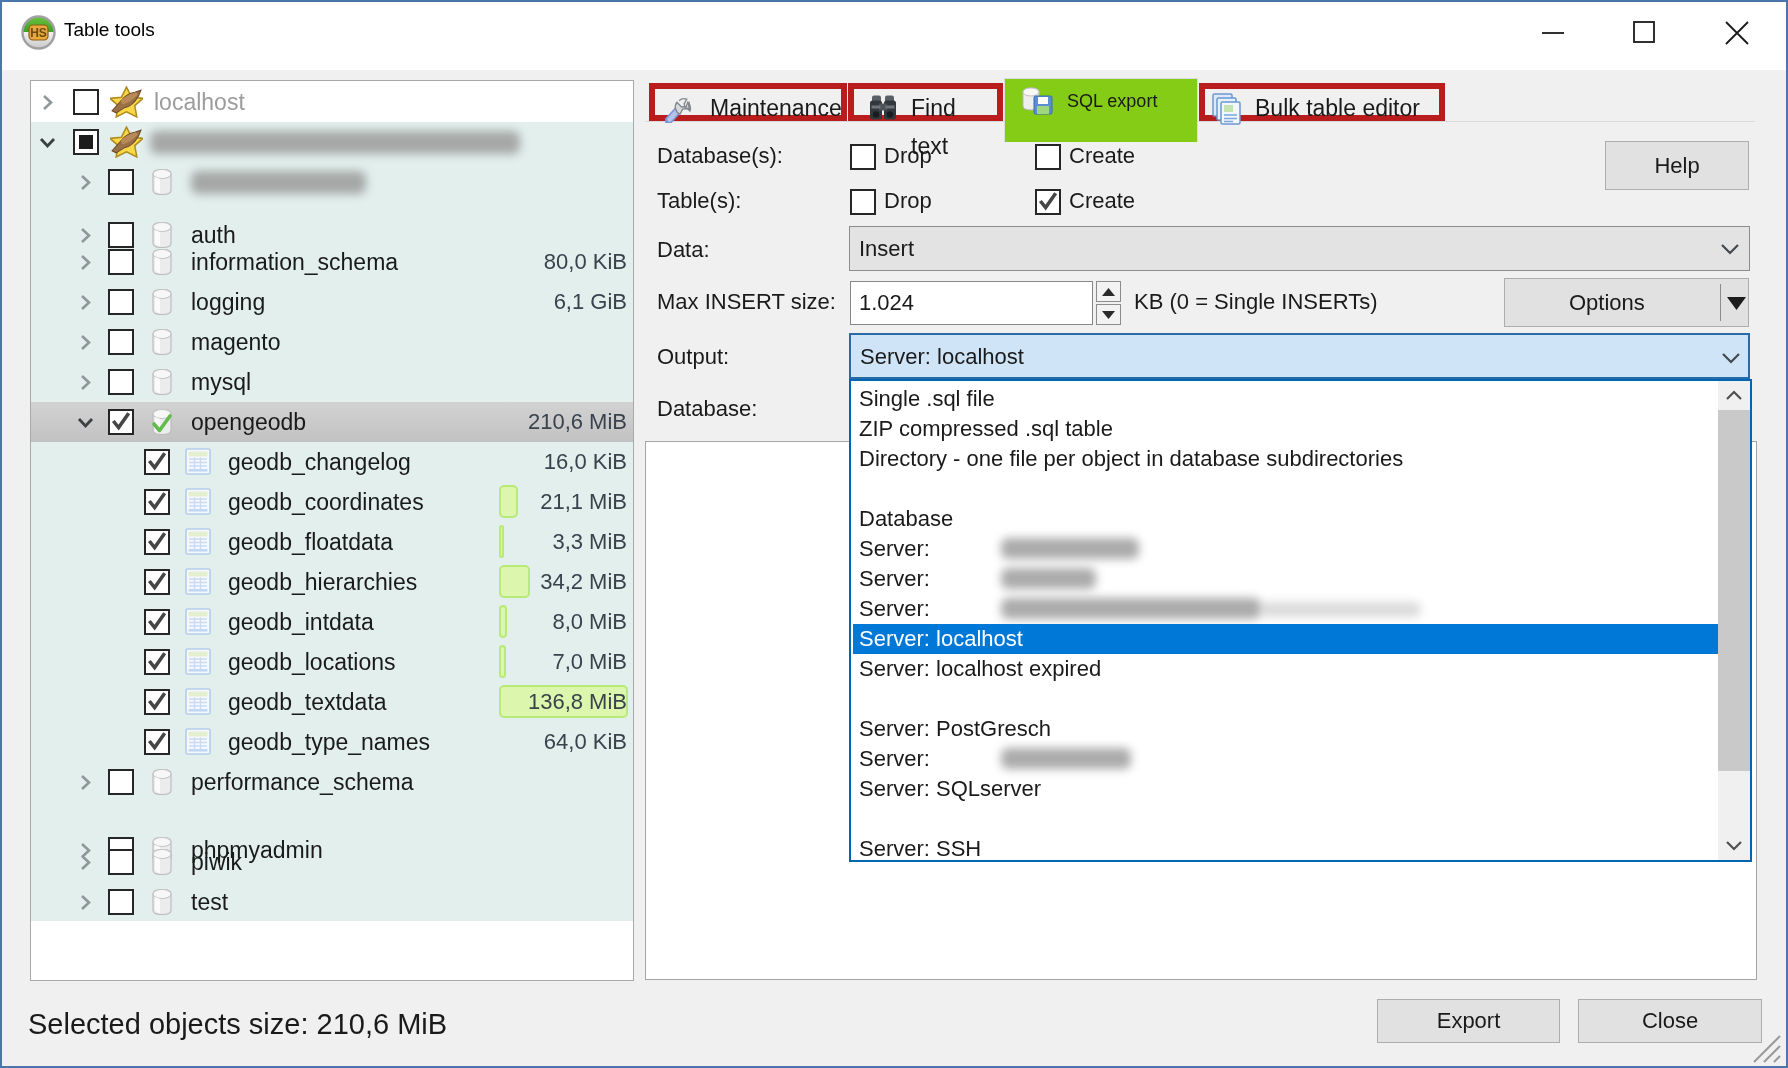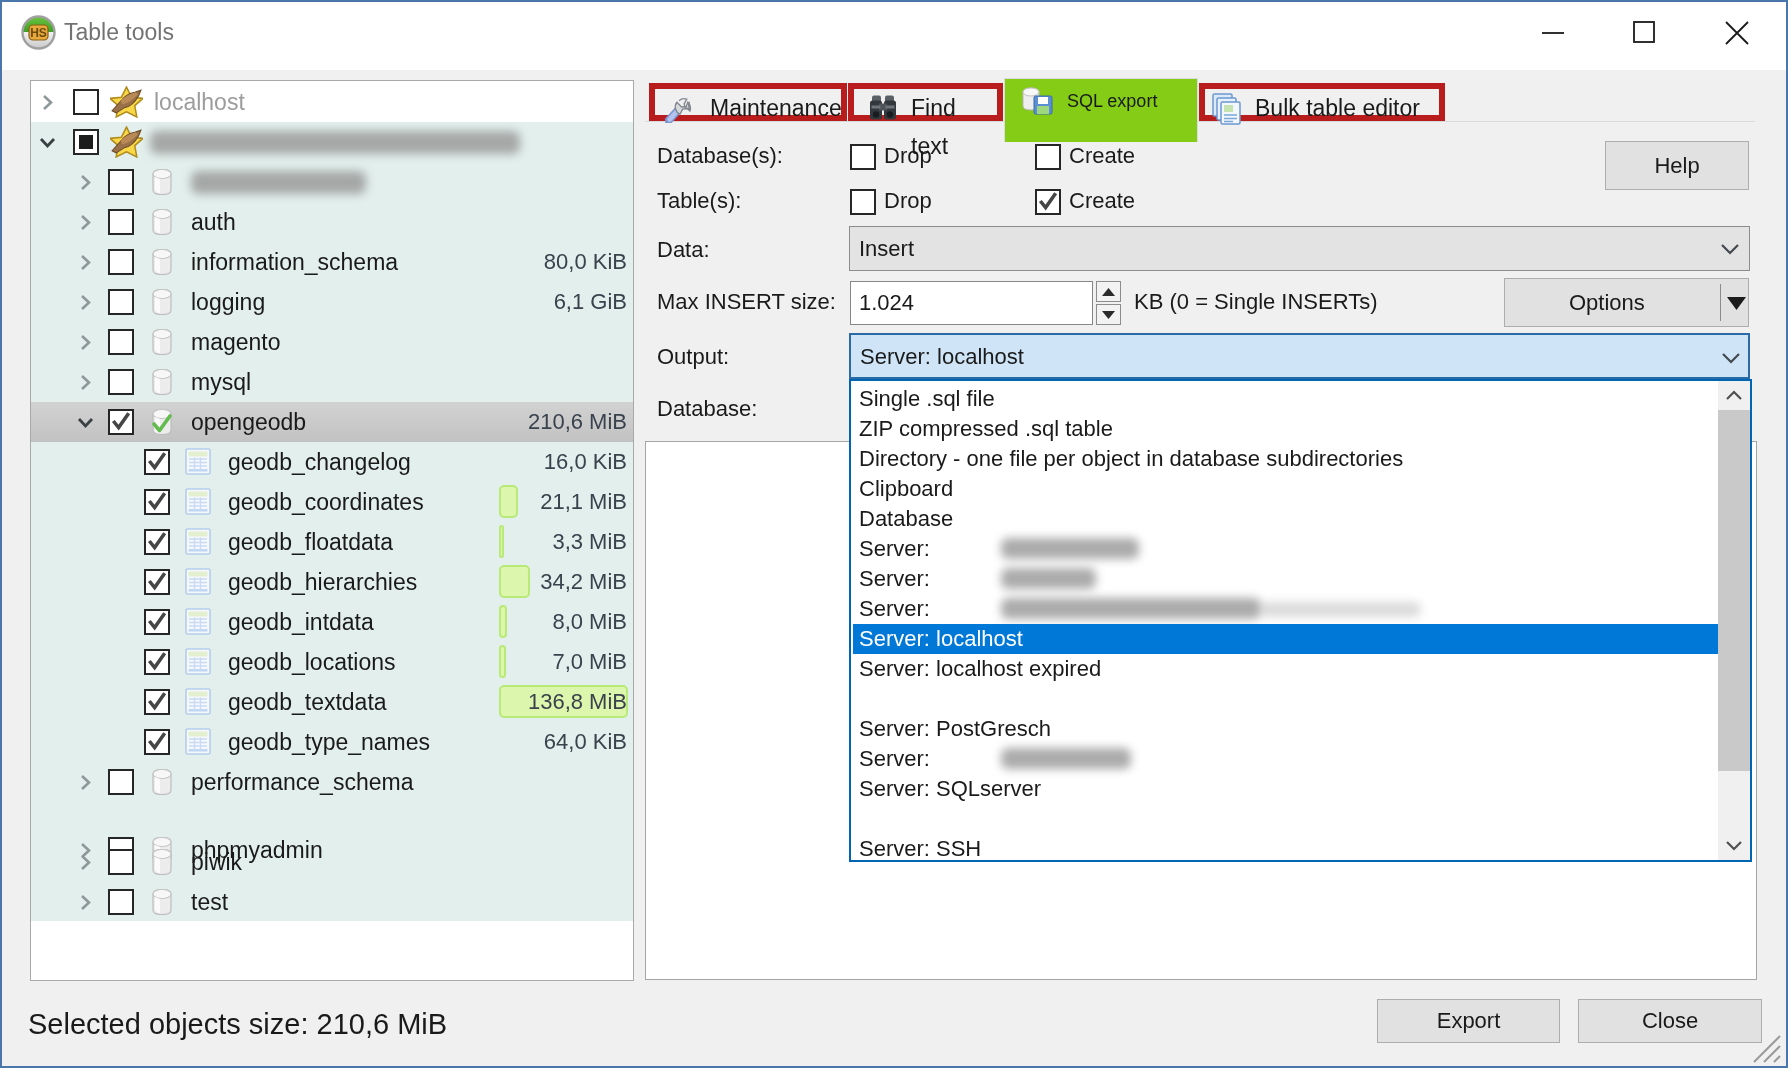--- a/index.html
+++ b/index.html
@@ -3,21 +3,21 @@
 <style>
   html,body{margin:0;padding:0;}
   body{width:1788px;height:1068px;position:relative;overflow:hidden;
        font-family:"Liberation Sans",sans-serif;font-size:22px;color:#1a1a1a;
        background:#fff;}
   .abs{position:absolute;}
   
   #win{position:absolute;left:0;top:0;width:1788px;height:1068px;
        border:2px solid #4a76ac;box-sizing:border-box;background:#f0f0f0;}
   #titlebar{position:absolute;left:2px;top:2px;width:1784px;height:68px;background:#ffffff;}
-  #title{position:absolute;left:64px;top:19px;font-size:23px;color:#737373;}
+  #title{position:absolute;left:64px;top:19px;font-size:19px;color:#000000;}
   
   #tree{position:absolute;left:30px;top:80px;width:604px;height:901px;
         background:#ffffff;border:1px solid #a9a9a9;box-sizing:border-box;}
   #treetint{position:absolute;left:0;top:41px;width:602px;height:799px;background:#e2efec;}
   .trow{position:absolute;left:0;width:602px;height:40px;line-height:40px;}
   .trow .nm{position:absolute;top:0;font-size:23px;}
   .trow .sz{position:absolute;right:6px;top:0;color:#39424d;}
   .cb{position:absolute;width:22px;height:22px;background:#fff;border:2px solid #262626;top:7px;}
   .cb svg{position:absolute;left:-2px;top:-3px;}
   .cb .part{position:absolute;left:4px;top:4px;width:14px;height:14px;background:#1c1c1c;}
@@ -155,21 +155,21 @@
 <div class="trow" style="top:81px;">
 <svg class="ar" style="left:46px" width="16" height="17" viewBox="0 0 16 17">
         <path d="M5,2 L12,8.5 L5,15" fill="none" stroke="#8f9899" stroke-width="2.6"></path>
       </svg>
 <div class="cb" style="left:77px"></div>
 <svg class="ic" style="left:120px;top:7px" width="22" height="26" viewBox="0 0 22 26">
         <use href="#cyl"></use>
       </svg>
 <div class="blur" style="left:160px;top:9px;width:175px;height:23px"></div>
 </div>
-<div class="trow" style="top:121px;">
+<div class="trow" style="top:134px;">
 <svg class="ar" style="left:46px" width="16" height="17" viewBox="0 0 16 17">
         <path d="M5,2 L12,8.5 L5,15" fill="none" stroke="#8f9899" stroke-width="2.6"></path>
       </svg>
 <div class="cb" style="left:77px"></div>
 <svg class="ic" style="left:120px;top:7px" width="22" height="26" viewBox="0 0 22 26">
         <use href="#cyl"></use>
       </svg>
 <div class="nm" style="left:160px;">auth</div>
 </div>
 <div class="trow" style="top:161px;">
@@ -454,21 +454,20 @@
       <path d="M2,2 L10,10 L18,2" fill="none" stroke="#42484e" stroke-width="2.2"></path>
     </svg>
 </div>
 
 <div id="groupbox"></div>
 
 <div id="popup">
 <div class="pitem" style="top:3px">Single .sql file</div>
 <div class="pitem" style="top:33px">ZIP compressed .sql table</div>
 <div class="pitem" style="top:63px">Directory - one file per object in database subdirectories</div>
-<div class="pitem" style="top:93px">Clipboard</div>
 <div class="pitem" style="top:123px">Database</div>
 <div class="pitem" style="top:153px">Server: <div class="blur" style="left:148px;top:4px;width:138px;height:21px"></div></div>
 <div class="pitem" style="top:183px">Server: <div class="blur" style="left:148px;top:4px;width:95px;height:21px"></div></div>
 <div class="pitem" style="top:213px">Server: <div class="blur" style="left:148px;top:4px;width:260px;height:21px"></div><div class="blur" style="left:408px;top:8px;width:160px;height:15px;opacity:.35"></div></div>
 <div class="pitem" style="top:243px;background:#0078d7;color:#fff">Server: localhost</div>
 <div class="pitem" style="top:273px">Server: localhost expired</div>
 <div class="pitem" style="top:333px">Server: PostGresch</div>
 <div class="pitem" style="top:363px">Server: <div class="blur" style="left:148px;top:4px;width:130px;height:21px"></div></div>
 <div class="pitem" style="top:393px">Server: SQLserver</div>
 <div class="pitem" style="top:453px">Server: SSH</div>

